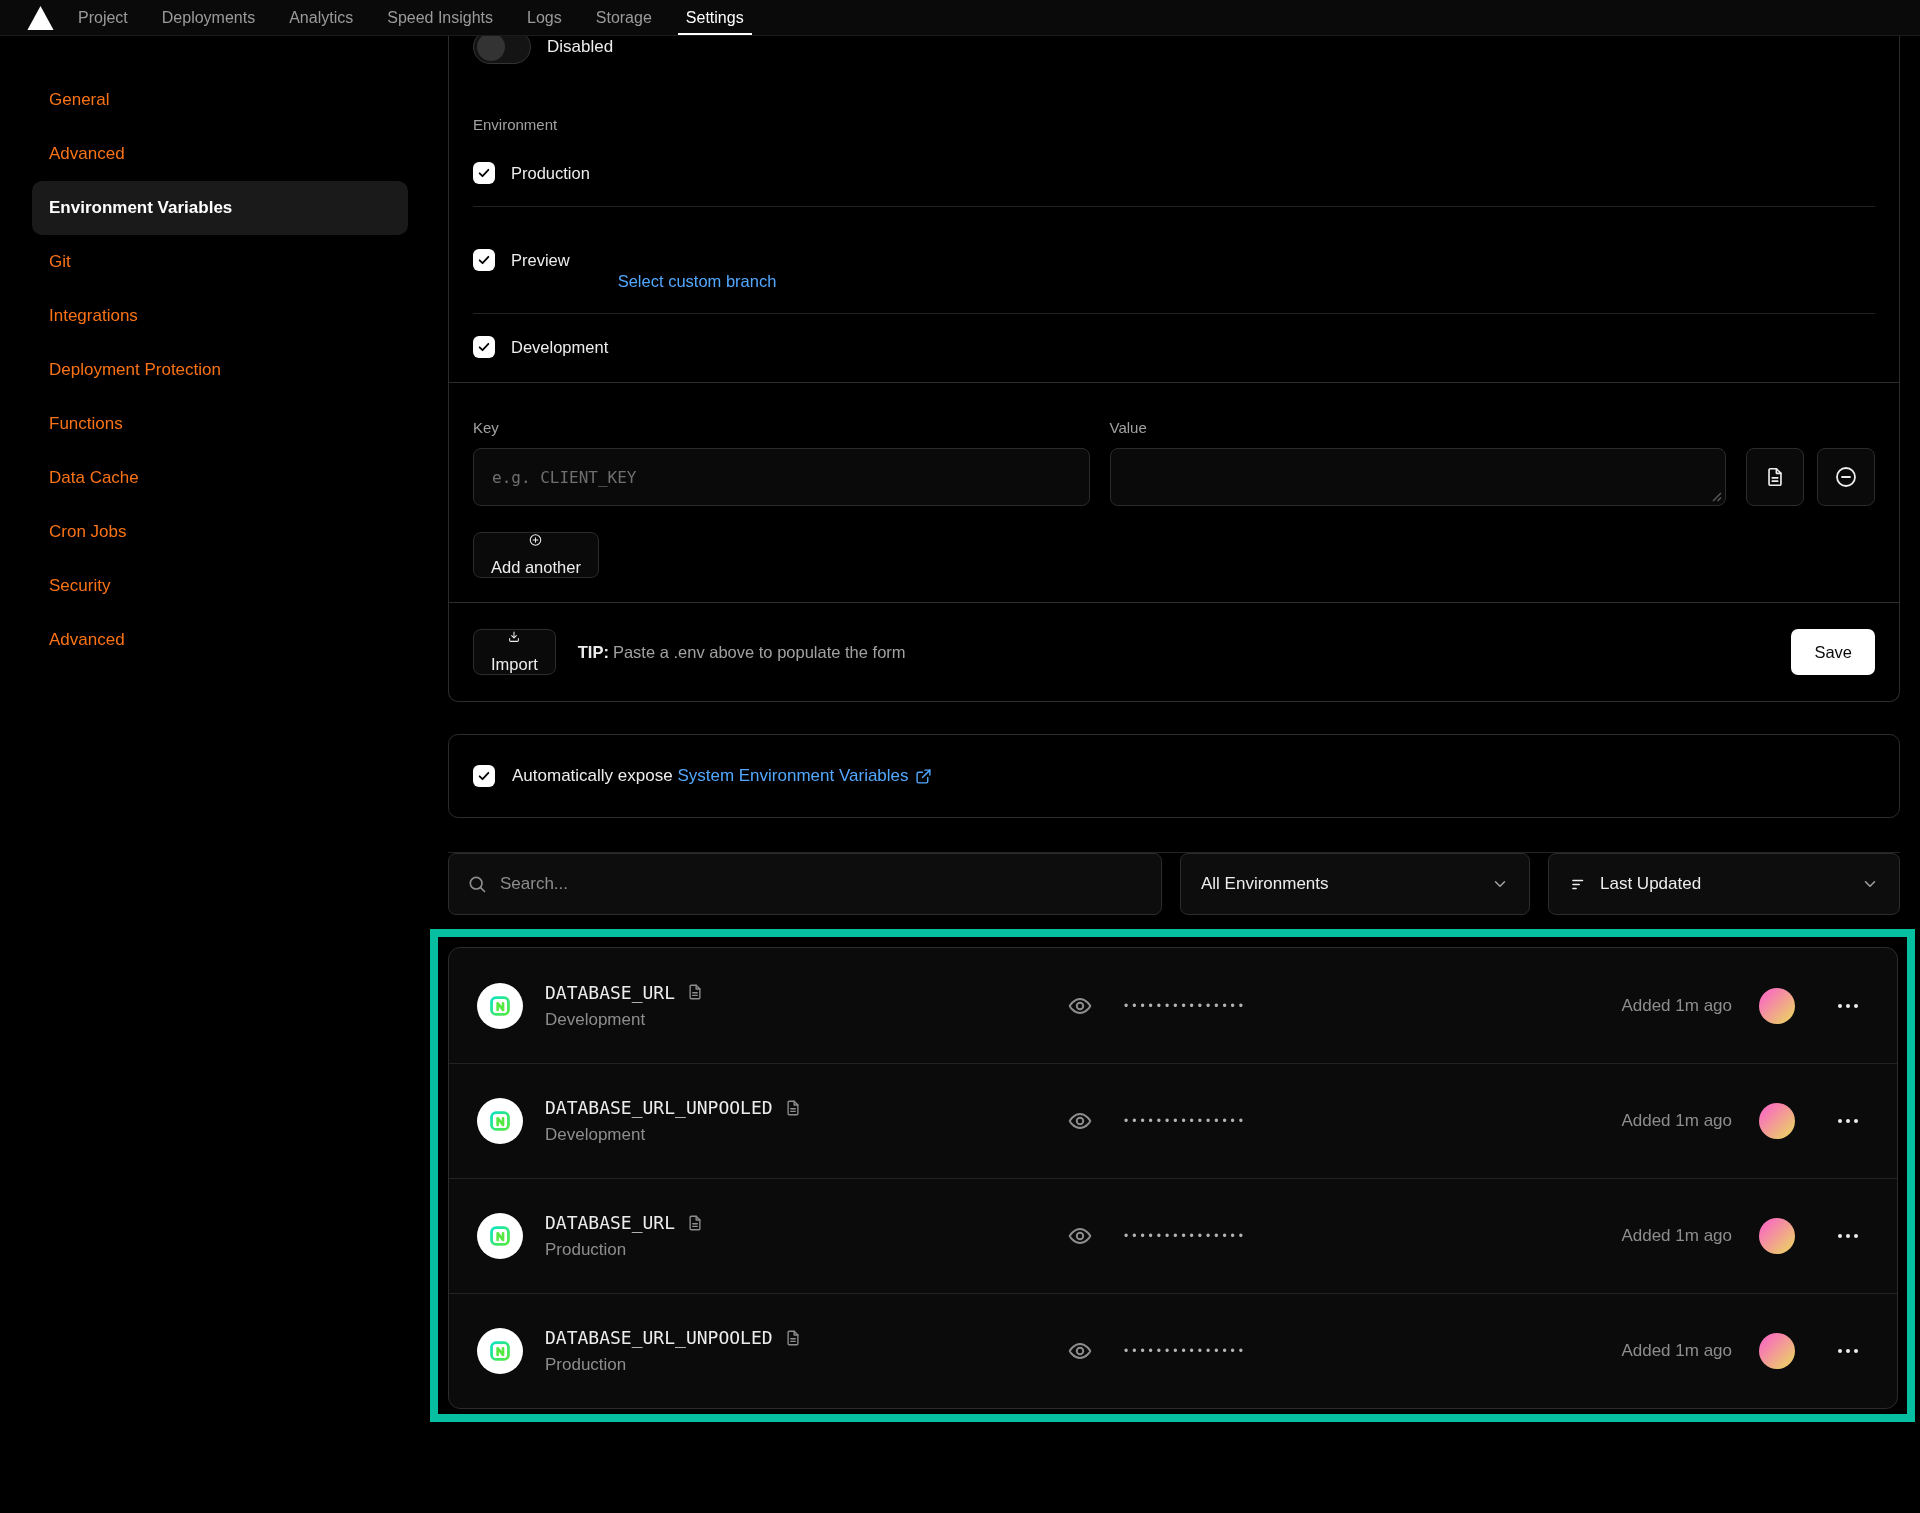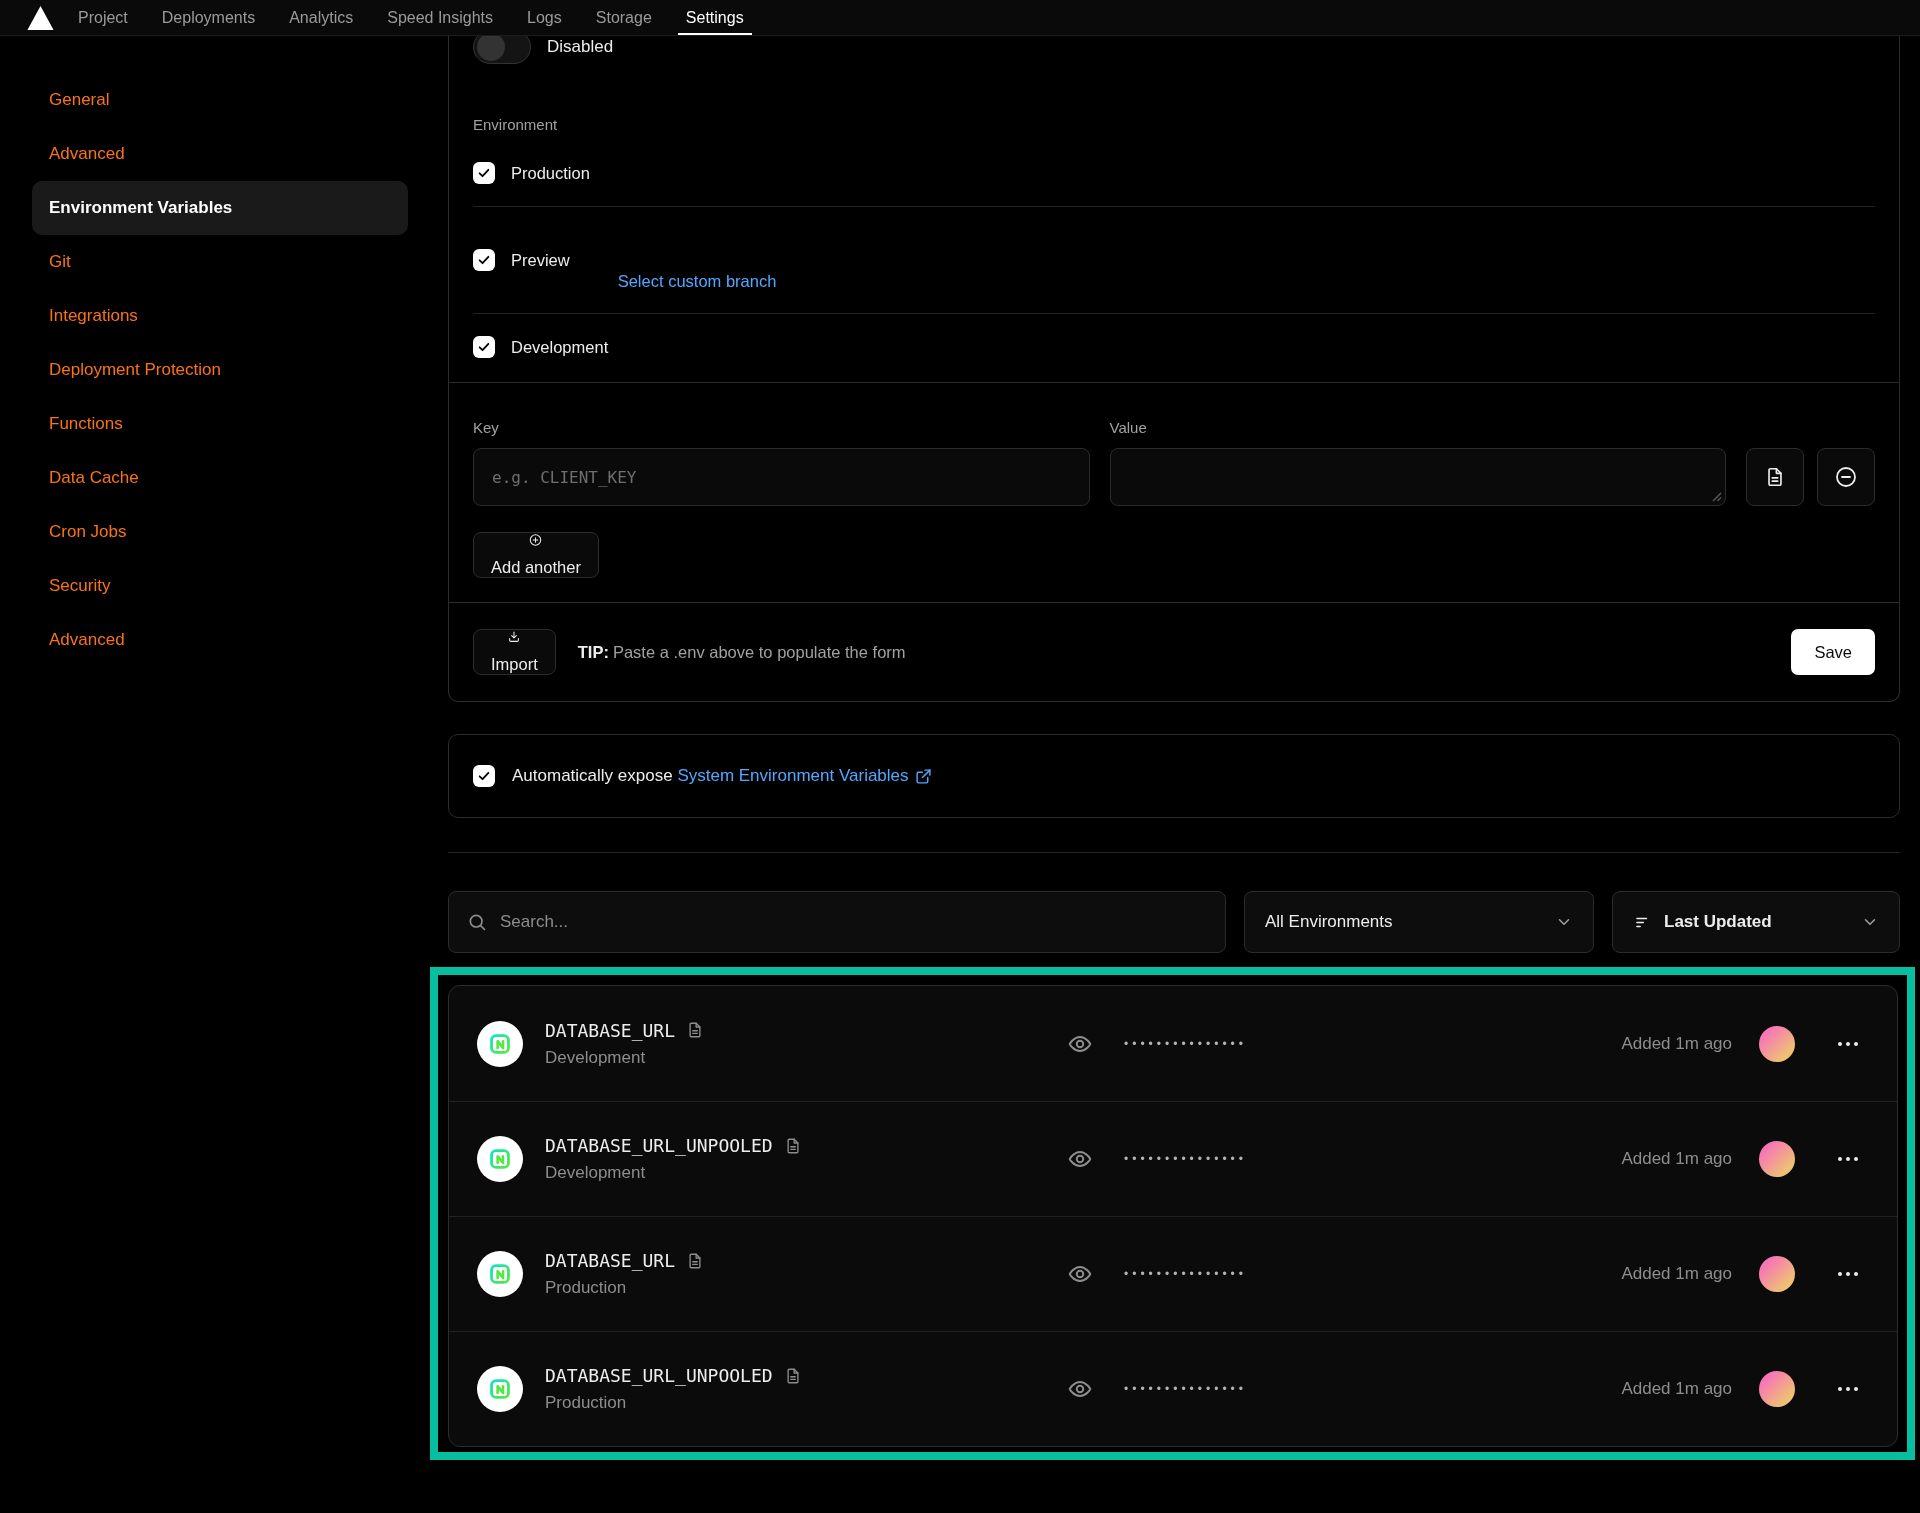--- a/index.html
+++ b/index.html
@@ -117,36 +117,36 @@
   }
   
   .sysenv-card{
     margin-top:32px;border:1px solid #2c2c2c;border-radius:10px;
     padding:30px 24px;display:flex;align-items:center;gap:17px;
   }
   .sysenv-text{font-size:17px;color:#ededed;}
   .sysenv-link{color:var(--accent-link);cursor:pointer;display:inline-flex;align-items:center;gap:6px;}
   
   .hdivider{border-top:1px solid #232323;margin-top:34px;}
-  .toolbar{display:flex;gap:18px;margin-top:38px;}
+  .toolbar{display:flex;gap:18px;}
   .search-box{
     flex:1;height:62px;background:#0d0d0d;border:1px solid #2c2c2c;border-radius:8px;
     display:flex;align-items:center;padding:0 18px;gap:13px;
   }
   .search-box input{
     flex:1;background:transparent;border:none;outline:none;color:#ededed;font-size:17px;
     font-family:inherit;
   }
   .search-box input::placeholder{color:#8d8d8d;}
   .dropdown{
     height:62px;background:#0d0d0d;border:1px solid #2c2c2c;border-radius:8px;
     display:flex;align-items:center;padding:0 20px;cursor:pointer;gap:12px;
   }
   .dd-env{width:350px;}
-  .dd-sort{width:288px;font-weight:bold;}
+  .dd-sort{width:352px;}
   .dd-label{font-size:17px;color:#ededed;flex:1;}
   
   .annotation-box{
     margin:14px -15px 0 -18px;
     border:8px solid var(--annotation);
     padding:10px 9px 5px 10px;
   }
   .env-list{
     border:1px solid #2c2c2c;border-radius:12px;background:#0b0b0b;overflow:hidden;
   }

